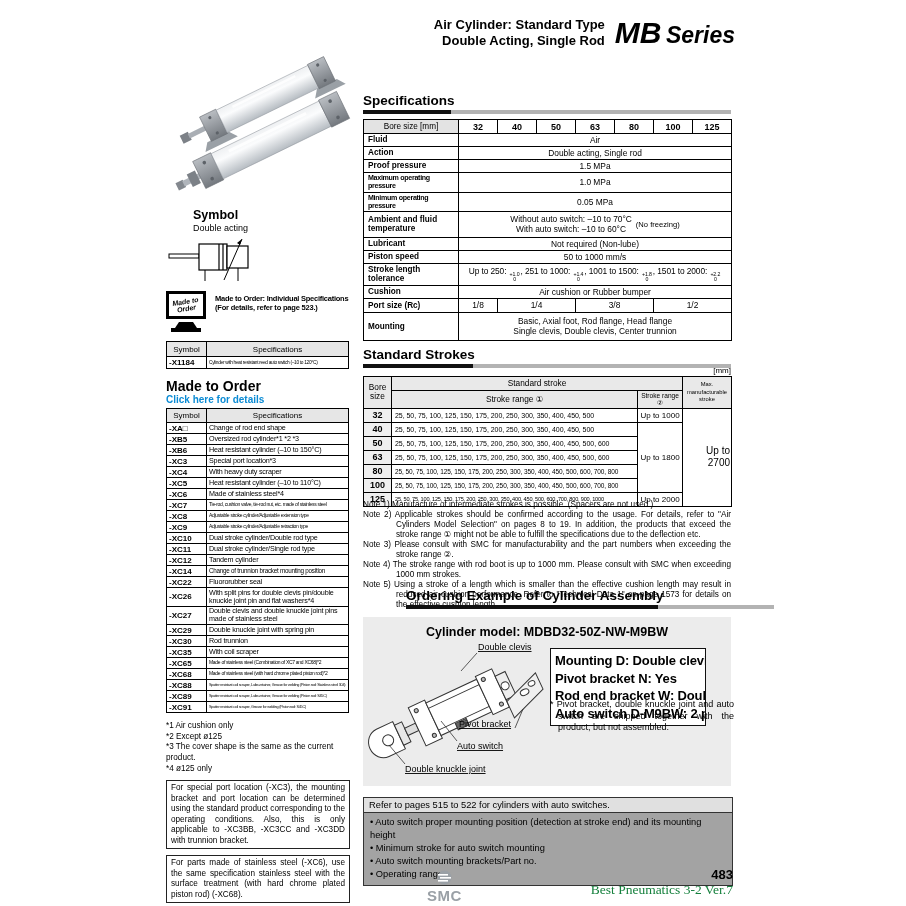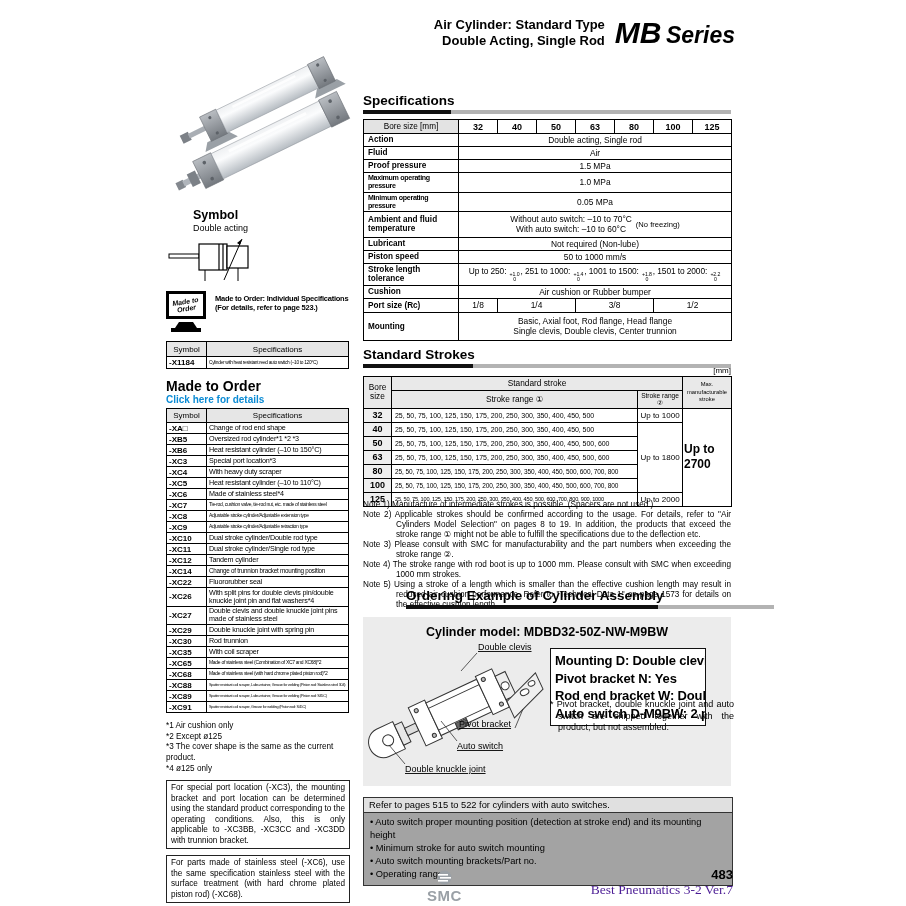--- a/index.html
+++ b/index.html
@@ -29,21 +29,21 @@
   
   .strokes{width:368px;}
   .strokes .hdr{background:#e9e9e9;text-align:center;font-size:8.3px;line-height:1.1;}
   .strokes .r2h{font-size:6.6px;}
   .strokes .maxh{font-size:5.8px;line-height:1.25;padding:0 1px;}
   .strokes .boreval{background:#efefef;font-weight:bold;font-size:9px;text-align:center;}
   .strokes .r1{font-size:7px;letter-spacing:-0.05px;padding:0 3px;white-space:nowrap;}
   .strokes .r1.mid{font-size:6.5px;letter-spacing:-0.1px;}
   .strokes .r1.long{font-size:5.6px;letter-spacing:-0.2px;}
   .strokes .r2{font-size:8px;text-align:center;}
-  .strokes .maxv{font-size:12px;text-align:left;line-height:1.25;font-weight:bold;}
+  .strokes .maxv{font-size:10px;text-align:right;line-height:1.25;}
   .snote{font-size:8.2px;line-height:1.22;padding-left:33px;text-indent:-33px;text-align:justify;}
   
   .leftcol{position:absolute;left:166px;top:50px;width:184px;}
   .sym-h{font-size:12.5px;font-weight:bold;margin:2px 0 1px 27px;}
   .sym-cap{font-size:9px;margin-left:27px;}
   .badge-row{display:flex;align-items:flex-start;gap:7px;margin-top:4px;}
   .monitor{width:42px;flex:0 0 42px;}
   .mon-screen{border:3px solid #000;width:34px;height:22px;display:flex;align-items:center;justify-content:center;}
   .mon-screen span{font-size:7px;font-style:italic;font-weight:bold;transform:rotate(-9deg);
                    text-align:center;line-height:1.05;display:block;}
@@ -88,21 +88,21 @@
   .as-head{background:#e0e0e0;border-bottom:1.4px solid #333;font-size:9.3px;padding:2px 5px;}
   .as-body{padding:3px 6px 4px 6px;}
   .bullet{font-size:9.3px;line-height:1.4;}
   .bullet::before{content:"• ";}
   
   .logo{position:absolute;left:427px;top:870px;display:flex;align-items:center;gap:2px;color:#9aa0a6;flex-direction:column;}
   .logo .txt{font-weight:bold;font-size:15px;letter-spacing:0.5px;}
   .pagenum{position:absolute;left:633px;top:867px;width:100px;text-align:right;
            font-weight:bold;font-size:13px;}
   .edition{position:absolute;left:433px;top:882px;width:300px;text-align:right;
-           font-family:"Liberation Serif",serif;font-size:13.5px;color:#4c1d95;}
+           font-family:"Liberation Serif",serif;font-size:13.5px;color:#15803d;}
   svg text{font-family:"Liberation Sans",sans-serif;}
 </style>
 </head>
 <body>
 
 <div class="page">
 
   <div class="hdr-wrap">
     <div class="hdr-titles">
       <div>Air Cylinder: Standard Type</div>
@@ -364,26 +364,26 @@
       <td class="hdr">Bore size [mm]</td>
       <td class="bore">32</td>
       <td class="bore">40</td>
       <td class="bore">50</td>
       <td class="bore">63</td>
       <td class="bore">80</td>
       <td class="bore">100</td>
       <td class="bore">125</td>
     </tr>
     <tr style="height:13px;">
+          <td class="lbl">Fluid</td>
+      <td class="val" colspan="7">Air</td>
+        </tr>
+    <tr style="height:13px;">
           <td class="lbl">Action</td>
       <td class="val" colspan="7">Double acting, Single rod</td>
-        </tr>
-    <tr style="height:13px;">
-          <td class="lbl">Fluid</td>
-      <td class="val" colspan="7">Air</td>
         </tr>
     <tr style="height:13px;">
           <td class="lbl">Proof pressure</td>
       <td class="val" colspan="7">1.5 MPa</td>
         </tr>
     <tr style="height:13px;">
           <td class="lbl lbl-sm">Maximum operating pressure</td>
       <td class="val" colspan="7">1.0 MPa</td>
         </tr>
     <tr style="height:13px;">

